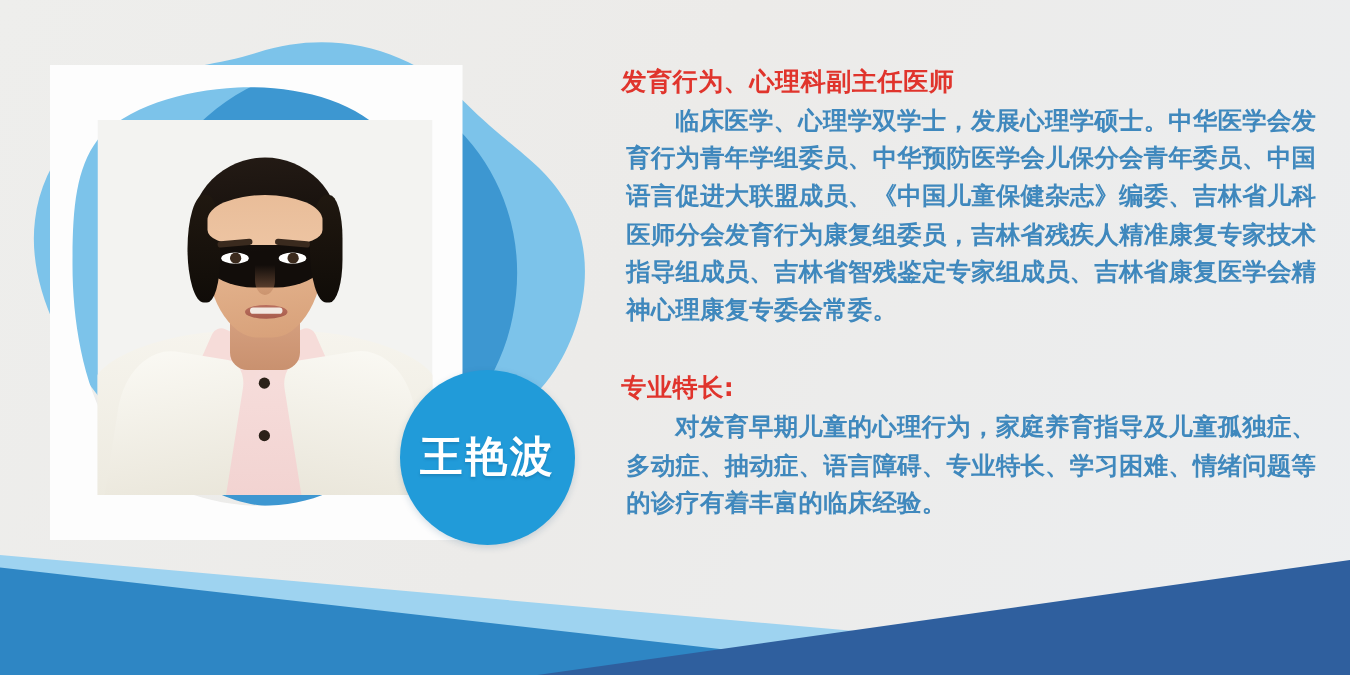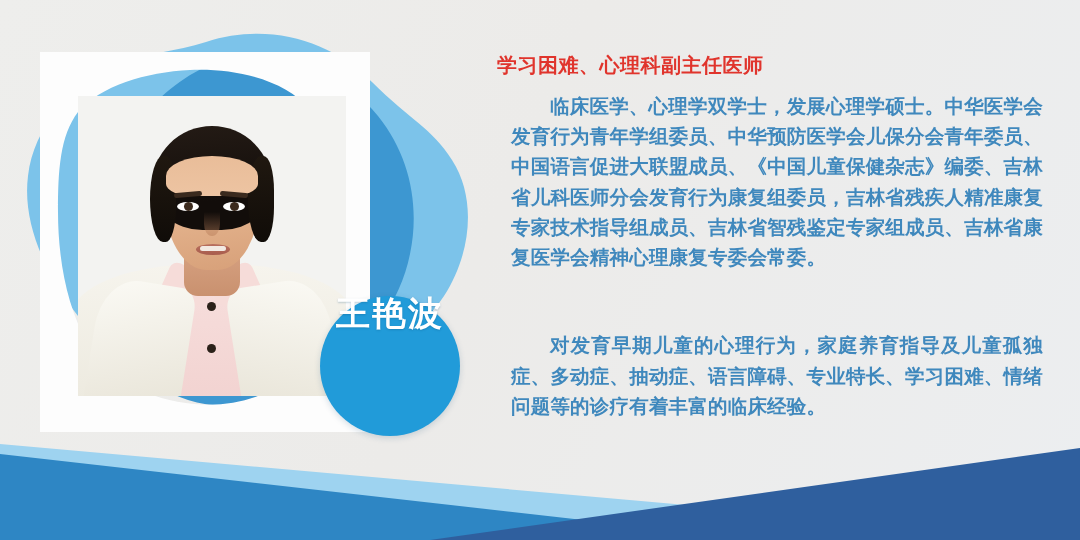--- a/index.html
+++ b/index.html
@@ -172,20 +172,21 @@
   
   .name-badge {
     position: absolute;
     left: 320px;
     top: 296px;
     width: 140px;
     height: 140px;
     border-radius: 50%;
     background: #219bd9;
     display: flex;
+    align-items: center;
     justify-content: center;
     box-shadow: 0 2px 6px rgba(20,80,120,.18);
   }
   .name-badge-text {
     color: #ffffff;
     font-size: 34px;
     font-weight: bold;
     letter-spacing: 2px;
     line-height: 1;
     text-shadow: 0 1px 2px rgba(10,70,110,.25);
@@ -207,21 +208,21 @@
     letter-spacing: .5px;
     margin: 0 0 4px 0;
   }
   .sec-body {
     color: #3f88bd;
     font-size: 19.5px;
     font-weight: bold;
     line-height: 1.55;
     letter-spacing: .2px;
     text-indent: 2em;
-    margin: 14px;
+    margin: 4px;
     text-align: justify;
     text-justify: inter-character;
   }
   .sec-gap { height: 30px; }
 
   
   .bottom-bands { position:absolute; left:0; bottom:0; width:1080px; height:120px; }
 
 </style>
 </head>
@@ -291,25 +292,26 @@
       <div class="ph-teeth"></div>
     </div>
   </div>
 
   <div class="name-badge">
     <span class="name-badge-text">王艳波</span>
   </div>
 
   <div class="text-col">
 
-    <h2 class="sec-title">学习困难、心理科副主任医师</h2>
+    <h2 class="sec-title">发育行为、心理科副主任医师</h2>
     <p class="sec-body">临床医学、心理学双学士，发展心理学硕士。中华医学会发育行为青年学组委员、中华预防医学会儿保分会青年委员、中国语言促进大联盟成员、《中国儿童保健杂志》编委、吉林省儿科医师分会发育行为康复组委员，吉林省残疾人精准康复专家技术指导组成员、吉林省智残鉴定专家组成员、吉林省康复医学会精神心理康复专委会常委。</p>
 
     <div class="sec-gap"></div>
 
+    <h2 class="sec-title">专业特长:</h2>
     <p class="sec-body">对发育早期儿童的心理行为，家庭养育指导及儿童孤独症、多动症、抽动症、语言障碍、专业特长、学习困难、情绪问题等的诊疗有着丰富的临床经验。</p>
   </div>
 
   <svg class="bottom-bands" viewBox="0 0 1080 120" preserveAspectRatio="none">
     <polygon points="0,24 1080,120 1080,120 0,120" fill="#9ed3f0"></polygon>
     <polygon points="0,34 760,120 0,120" fill="#2e86c4"></polygon>
     <polygon points="1080,28 1080,120 430,120" fill="#2f5f9e"></polygon>
   </svg>
 
 </div>

